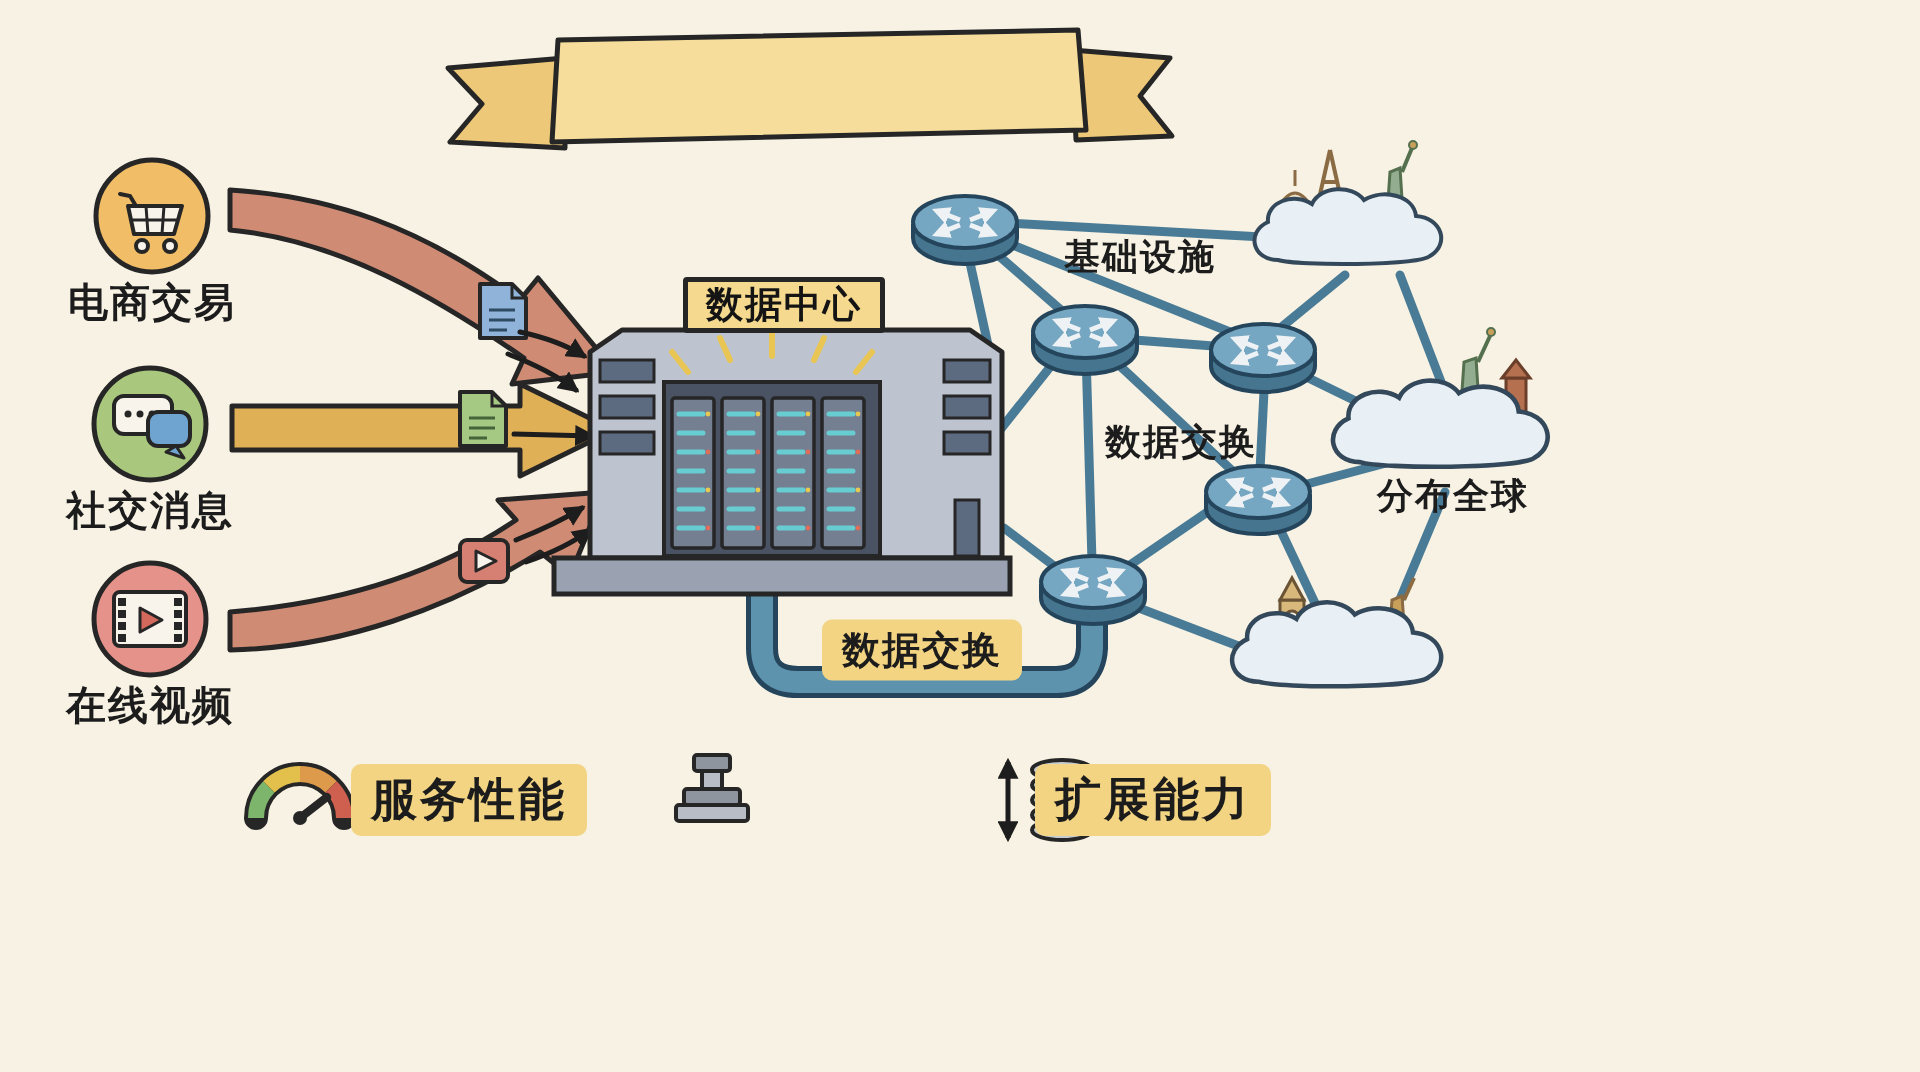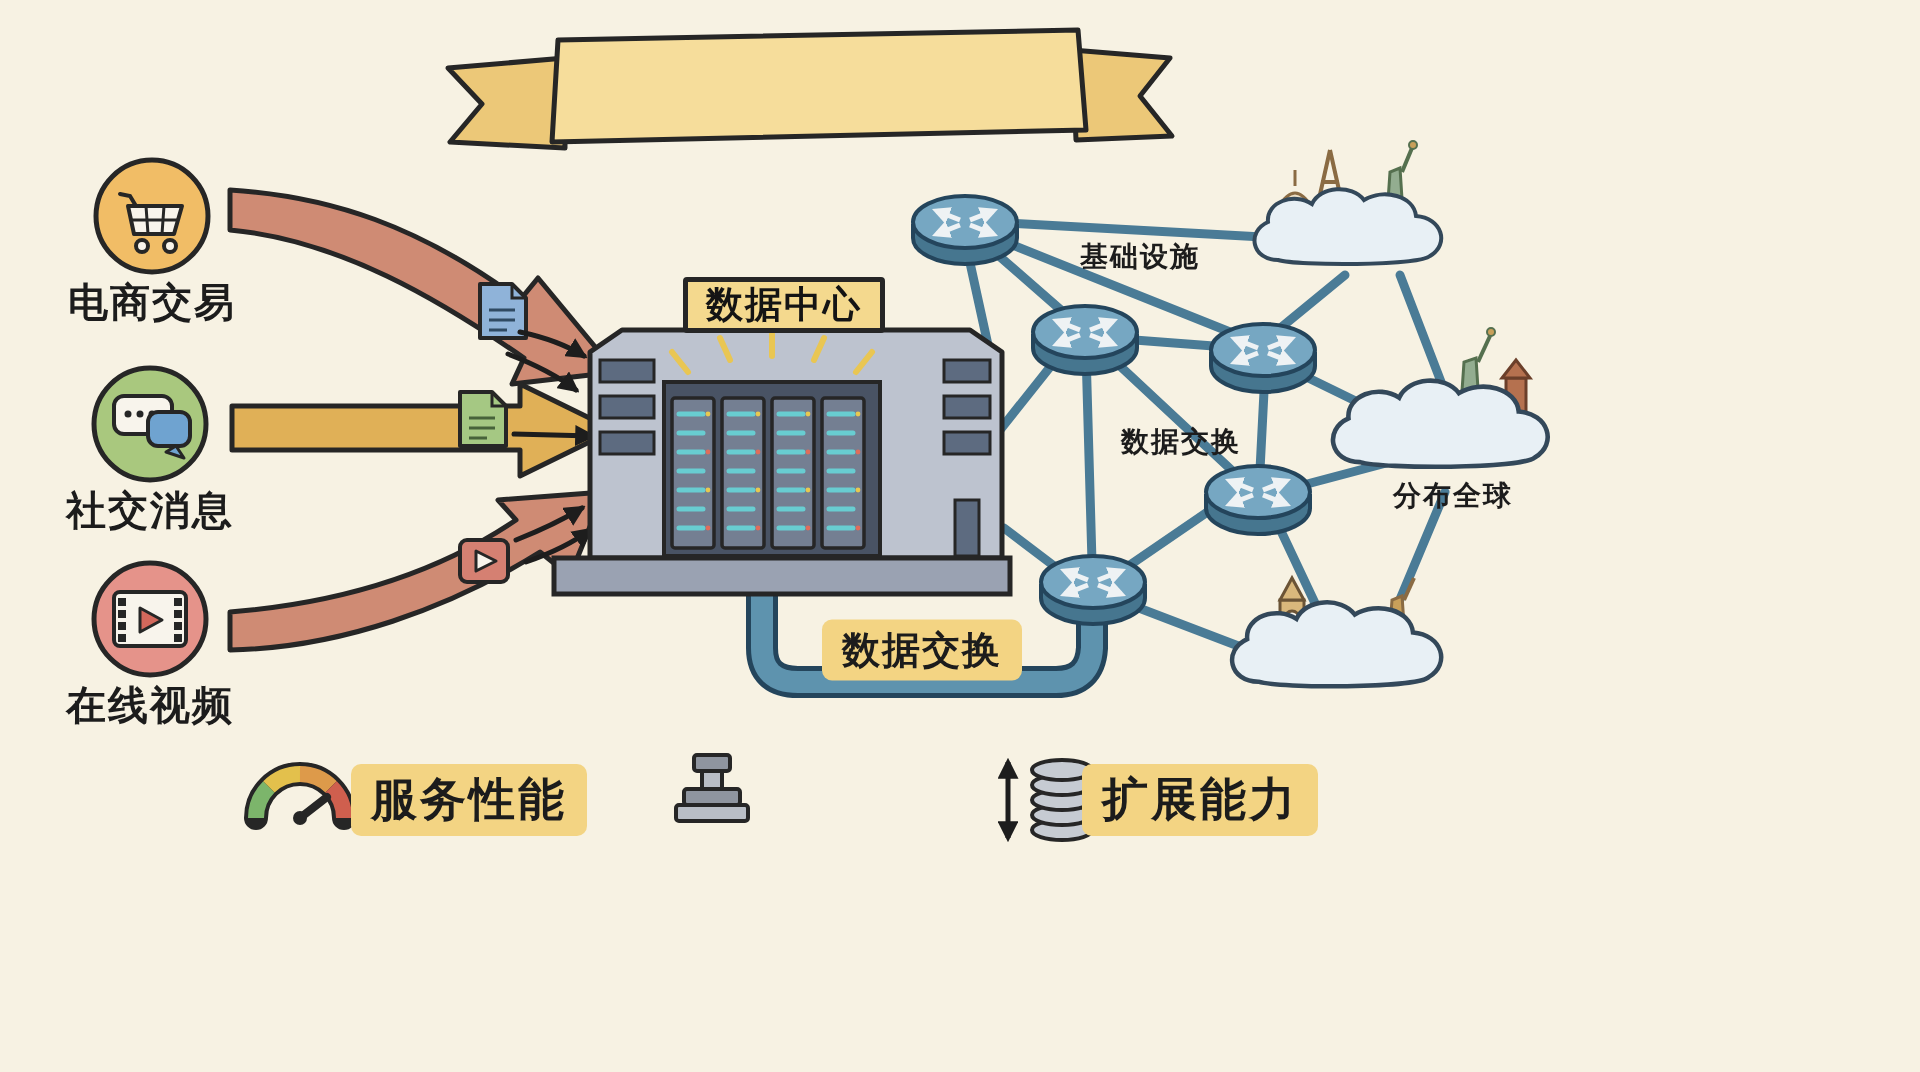--- a/index.html
+++ b/index.html
@@ -3,21 +3,21 @@
 <meta charset="utf-8">
 <style>
   * { margin:0; padding:0; box-sizing:border-box; }
   html,body { width:1920px; height:1072px; overflow:hidden; }
   body { font-family:"Liberation Sans","DejaVu Sans",sans-serif; }
   .canvas { position:relative; width:1920px; height:1072px; background:#f7f2e3; }
   .scene { position:absolute; left:0; top:0; }
   .label { position:absolute; transform:translate(-50%,-50%); font-weight:800; color:#1c1c1c; white-space:nowrap; }
   .title { font-size:70px; font-weight:900; letter-spacing:8px; color:#141414; }
   .src-label { font-size:40px; letter-spacing:2px; }
-  .net-label { font-size:28px; letter-spacing:2px; }
+  .net-label { font-size:36px; letter-spacing:2px; }
   .dc-banner { position:absolute; left:683px; top:277px; width:202px; height:56px;
                background:#f4d98e; border:5px solid #262626; border-radius:4px;
                display:flex; align-items:center; justify-content:center;
                font-size:37px; font-weight:900; color:#141414; letter-spacing:2px; }
   .pill { background:#f3d483; border-radius:10px; padding:5px 20px; }
   .legend-label { font-size:46px; font-weight:900; letter-spacing:3px; }
 </style>
 </head>
 <body>
 
@@ -257,15 +257,15 @@
 <div class="dc-banner">
   <span>数据中心</span>
 </div>
 
 <div class="label net-label" style="left:1140px; top:257px;">基础设施</div>
 <div class="label net-label" style="left:1181px; top:442px;">数据交换</div>
 <div class="label net-label" style="left:1453px; top:496px;">分布全球</div>
 <div class="label net-label pill" style="left:922px; top:650px; font-size:38px;">数据交换</div>
 
 <div class="label legend-label pill" style="left:469px; top:800px;">服务性能</div>
-<div class="label legend-label pill" style="left:1200px; top:800px;">扩展能力</div>
+<div class="label legend-label pill" style="left:1153px; top:800px;">扩展能力</div>
 
 </div>
 
 </body></html>

